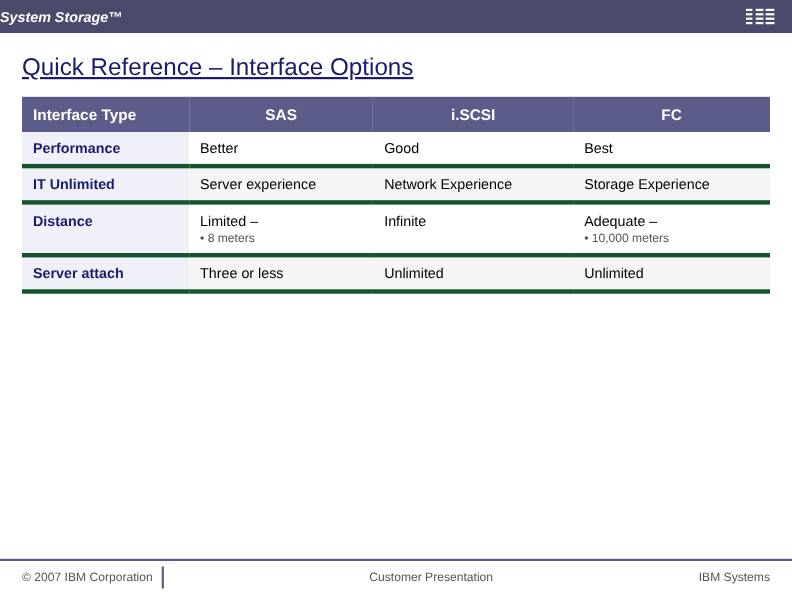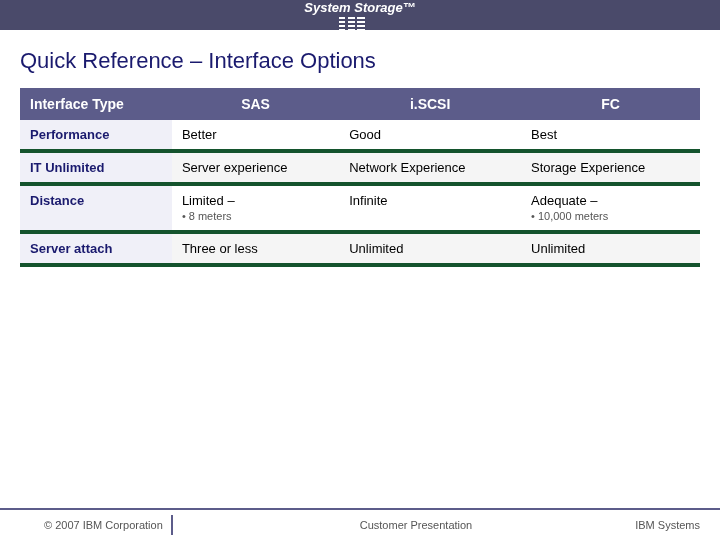--- a/index.html
+++ b/index.html
@@ -14,22 +14,21 @@
 
     
     .header-bar {
       background: #1a1a2e;
       background: linear-gradient(to bottom, #2a2a4a, #1a1a3a);
       background: #3a3a5c;
       height: 30px;
       display: flex;
       align-items: center;
       justify-content: space-between;
-      padding: 0 20px;
-      flex-direction: column;
+      padding: 0 0;
     }
     .header-bar {
       background: #4a4a6a;
     }
 
     .header-title {
       color: #fff;
       font-size: 13px;
       font-weight: bold;
       font-style: italic;
@@ -40,20 +39,21 @@
       gap: 2px;
       align-items: center;
     }
 
     
     .page-title {
       color: #1a1a6e;
       font-size: 22px;
       font-weight: normal;
       padding: 18px 20px 14px 20px;
+      text-decoration: underline;
     }
 
     
     .table-container {
       padding: 0 20px;
     }
 
     table {
       width: 100%;
       border-collapse: collapse;
@@ -127,21 +127,20 @@
 
     .footer-divider {
       width: 2px;
       height: 20px;
       background: #5c5c8a;
     }
 
     .footer-text {
       font-size: 11px;
       color: #555;
-      margin-left: 24px;
     }
 
     .footer-right {
       font-size: 11px;
       color: #555;
     }
   </style>
 </head>
 <body>
 

